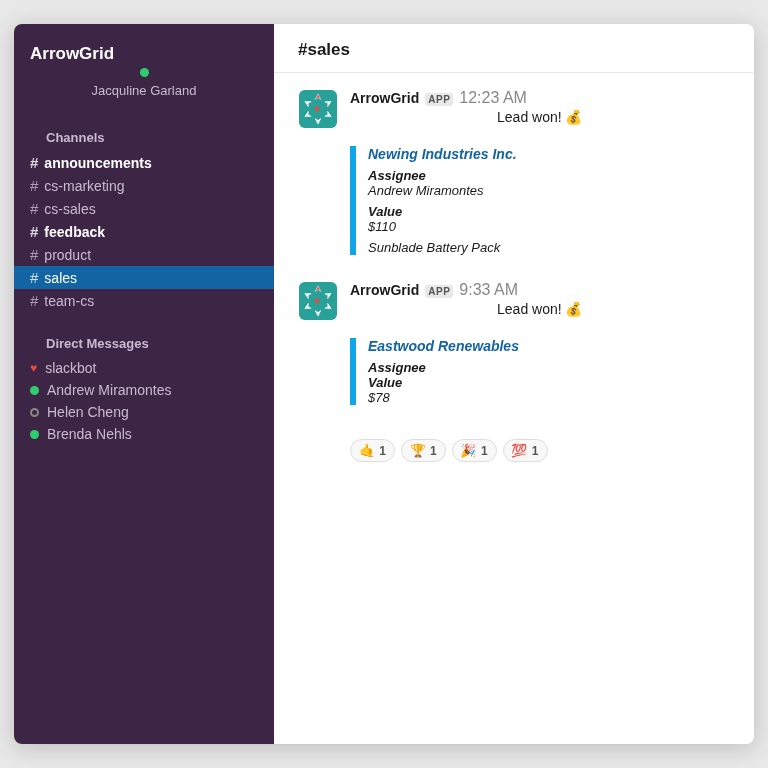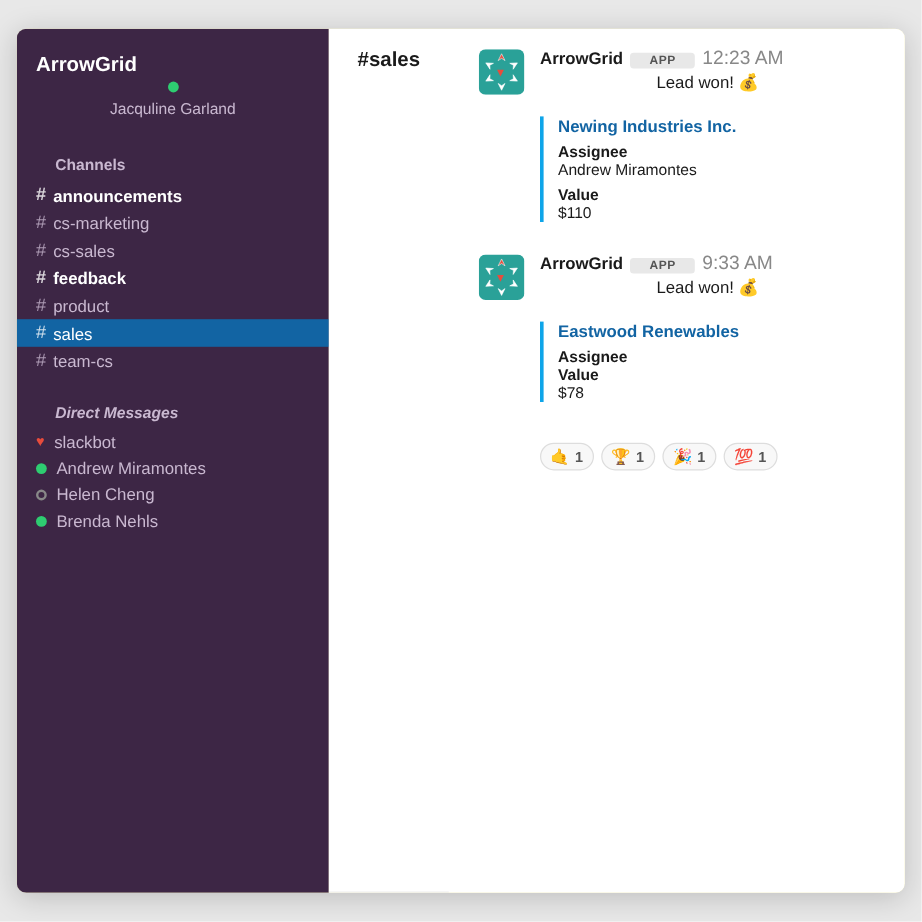--- a/index.html
+++ b/index.html
@@ -101,21 +101,21 @@
       font-size: 14px;
       color: #c9b8d0;
       gap: 8px;
     }
     .heart-icon { color: #e74c3c; font-size: 12px; }
 
     
     .main-content {
       flex: 1;
       display: flex;
-      flex-direction: row;
+      flex-direction: column;
       background: white;
       overflow: hidden;
     }
     .channel-header {
       padding: 16px 24px 12px 24px;
       border-bottom: 1px solid #e8e8e8;
     }
     .channel-title {
       font-size: 17px;
       font-weight: 700;
@@ -153,38 +153,39 @@
     .sender-name {
       font-weight: 700;
       font-size: 14px;
       color: #1a1a1a;
     }
     .app-badge {
       background: #e8e8e8;
       color: #555;
       font-size: 10px;
       font-weight: 600;
-      padding: 1px 16px;
+      padding: 1px 3px;
       border-radius: 3px;
       letter-spacing: 0.5px;
     }
     .timestamp {
       font-size: 16px;
       color: #888;
     }
     .message-text {
       font-size: 14px;
       color: #1a1a1a;
       margin-bottom: 8px;
       text-align: center;
     }
     .lead-card {
-      border-left: 3px solid #0ea5e9;
+      border-left: 6px solid #0ea5e9;
       padding-left: 12px;
       margin-top: 21px;
+      font-style: italic;
     }
     .lead-company {
       color: #1264a3;
       font-weight: 600;
       font-size: 14px;
       margin-bottom: 6px;
     }
     .lead-field-label {
       font-weight: 700;
       font-size: 13px;
@@ -257,21 +258,21 @@
         <div class="channel-item active">
           <span class="hash-symbol">#</span>
           <span>sales</span>
         </div>
         <div class="channel-item">
           <span class="hash-symbol">#</span>
           <span>team-cs</span>
         </div>
       </div>
 
-    <div class="section-label" style="margin-top:12px;font-style:italic;">Direct Messages</div>
+    <div class="section-label" style="margin-top:12px;">Direct Messages</div>
     <div id="dms-list">
         <div class="dm-item">
           <span class="heart-icon">♥</span>
           <span>slackbot</span>
         </div>
         <div class="dm-item">
           <span class="status-dot dot-green"></span>
           <span>Andrew Miramontes</span>
         </div>
         <div class="dm-item">
@@ -315,20 +316,21 @@
         <span class="app-badge">APP</span>
         <span class="timestamp">12:23 AM</span>
       </div>
       <div class="message-text">Lead won! 💰</div>
       <div class="lead-card">
         <div class="lead-company">Newing Industries Inc.</div>
         <div class="lead-field-label">Assignee</div>
         <div class="lead-field-value">Andrew Miramontes</div>
         <div class="lead-field-label">Value</div>
         <div class="lead-field-value">$110</div>
+        <div class="lead-field-value">Sunblade Battery Pack</div>
       </div>
     </div>
   </div>
           <div class="message-group">
     <div class="avatar-icon">
       <svg class="arrowgrid-logo" viewBox="0 0 40 40" xmlns="http://www.w3.org/2000/svg">
     <rect width="40" height="40" rx="6" fill="#2aa198"></rect>
 
     <g fill="white" stroke="white" stroke-width="0.5">
 

